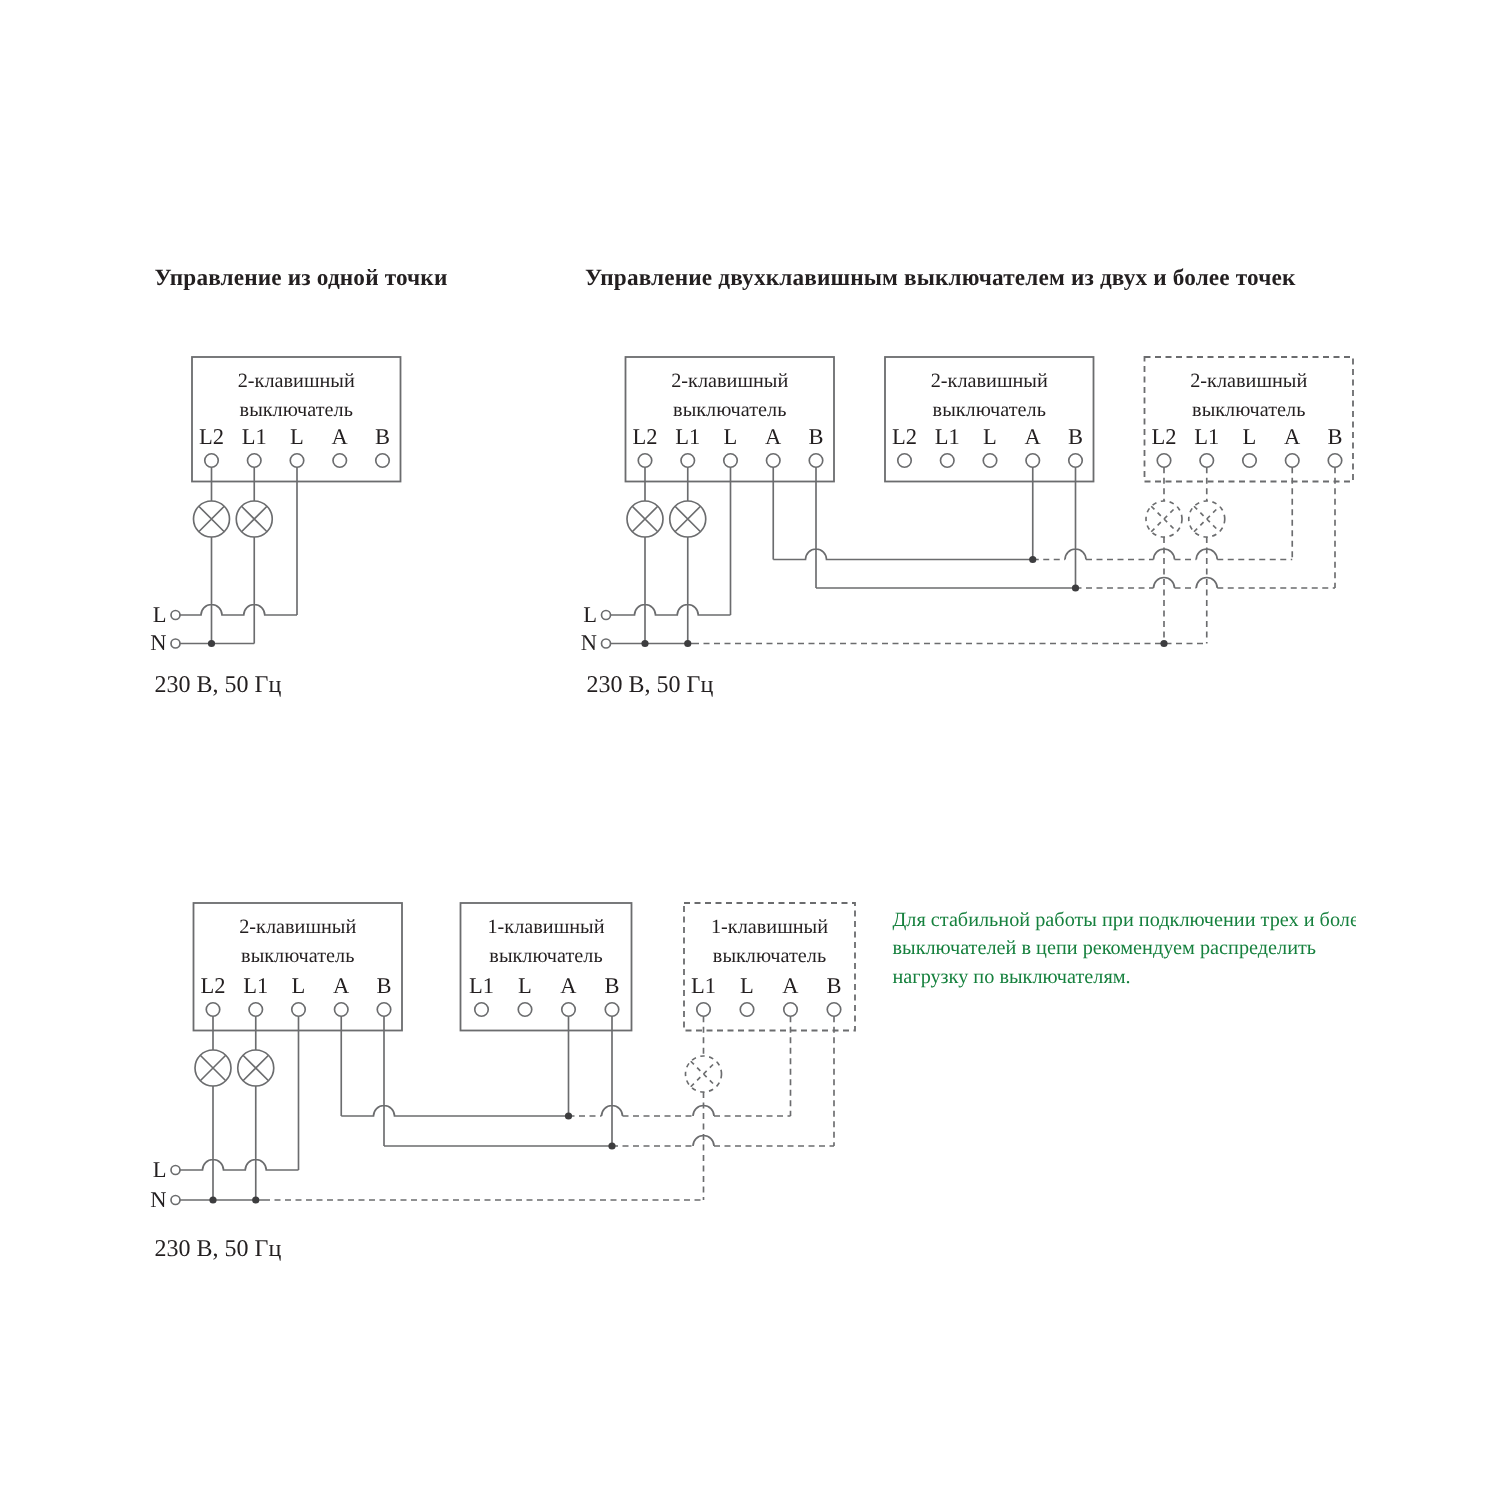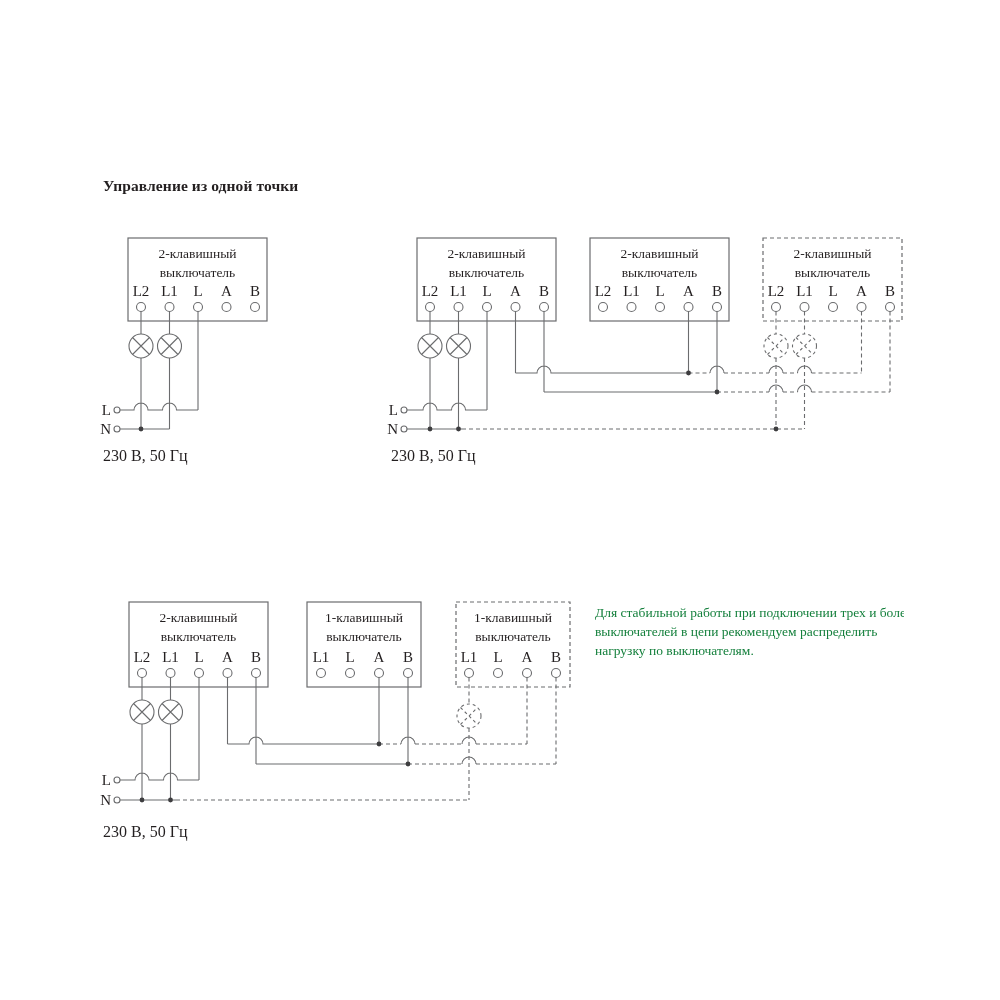--- a/index.html
+++ b/index.html
@@ -22,20 +22,21 @@
   .bt{font-size:13.5px;text-anchor:middle;}
   .ln{font-size:15px;text-anchor:end;}
   .volt{font-size:16px;}
 </style>
 </head>
 <body>
 
 <div class="stage">
 
   <div class="sec-title" style="left:103px;top:177px;">Управление из одной точки</div>
+  <div class="sec-title" style="left:390px;top:177px;">Управление двухклавишным выключателем из двух и более точек</div>
   <div class="note" style="left:595px;top:603px;">Для стабильной работы при подключении трех и более выключателей в цепи рекомендуем распределить нагрузку по выключателям.</div>
 
   <svg class="schematic" width="1000" height="1000" viewBox="0 0 1000 1000">
 
     <g>
       <g>
         <rect class="box" x="128" y="238" width="139" height="83"></rect>
         <text class="bt" x="197.5" y="258">2-клавишный</text>
         <text class="bt" x="197.5" y="277">выключатель</text>
         <text class="tl" x="141" y="296">L2</text>

